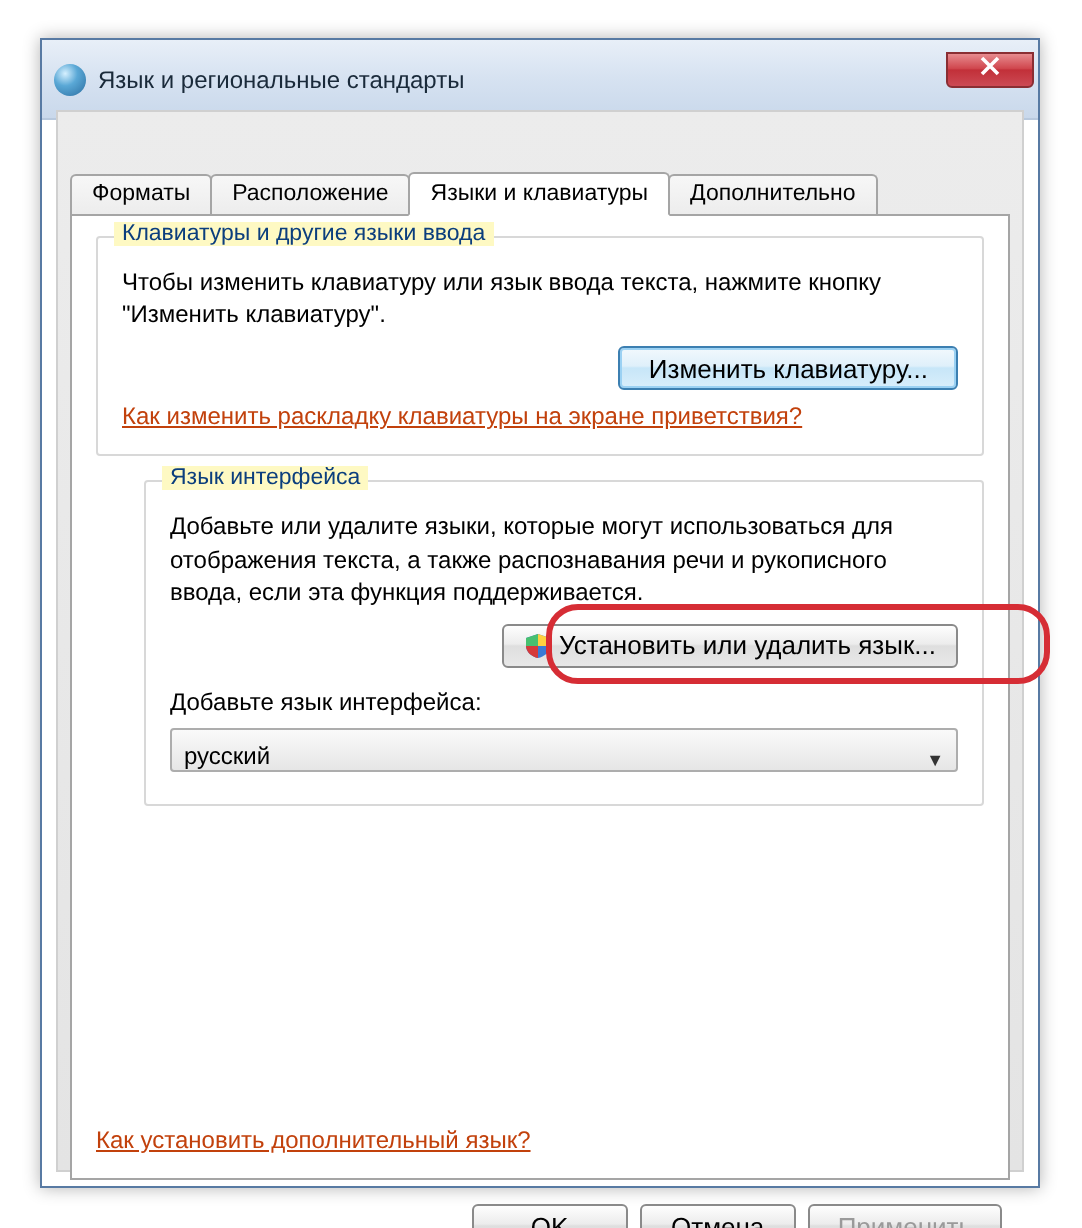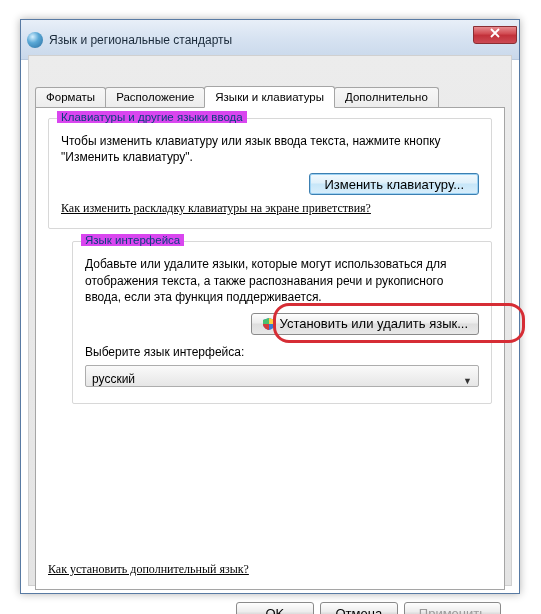--- a/index.html
+++ b/index.html
@@ -99,21 +99,21 @@
   .group {
     border: 1px solid #d8d8d8;
     border-radius: 2px;
     padding: 14px 12px 12px 12px;
     margin-bottom: 12px;
     position: relative;
   }
   .group-title {
     position: absolute;
     top: -8px; left: 8px;
-    background: #d946ef;
+    background: #fef9c3;
     padding: 0 4px;
     color: #0b3e7d;
     font-size: 11.5px;
   }
   .desc { line-height: 1.35; margin-bottom: 8px; }
   .btn-row { display: flex; justify-content: flex-end; margin-top: 2px; margin-bottom: 6px; }
   .btn {
     height: 22px;
     padding: 0 14px;
     border: 1px solid #8a8a8a;
@@ -124,21 +124,21 @@
     display: inline-flex;
     align-items: center;
     justify-content: center;
   }
   .btn.focus {
     border: 1px solid #3c7fb1;
     box-shadow: inset 0 0 0 1px #9bd1f3;
     background: linear-gradient(to bottom, #f2f9fd 0%, #dff0fa 45%, #c7e6f8 50%, #d9eefb 100%);
   }
   .btn.disabled { color: #9a9a9a; cursor: default; }
-  .link { color: #000000; text-decoration: underline; cursor: pointer; display: inline-block; font-family: Liberation Serif, serif; }
+  .link { color: #c2410c; text-decoration: underline; cursor: pointer; display: inline-block; }
   .group2 { border: 1px solid #d8d8d8; border-radius: 2px; padding: 14px 12px 16px 12px; position: relative; margin-left: 24px; }
   .highlight {
     position: absolute;
     border: 3px solid #d62d35;
     border-radius: 16px;
     pointer-events: none;
   }
   .shield {
     width: 14px; height: 14px;
     display: inline-block;
@@ -217,21 +217,21 @@
                   <path d="M7 1 L13 3 V7 C13 10 10 12.5 7 13 C4 12.5 1 10 1 7 V3 Z" fill="#3a7ad6"></path>
                   <path d="M7 1 L13 3 V7 L7 7 Z" fill="#ffd040"></path>
                   <path d="M7 7 L7 13 C4 12.5 1 10 1 7 Z" fill="#d63a3a"></path>
                   <path d="M7 1 L1 3 V7 L7 7 Z" fill="#48c070"></path>
                 </svg>
             </span>
             <span>Установить или удалить язык...</span>
           </button>
           <div class="highlight" style="left:188px; top:-10px; width:252px; height:40px;"></div>
         </div>
-        <div class="label">Выберите язык интерфейса:</div>
+        <div class="label">Добавьте язык интерфейса:</div>
         <div class="dropdown">
           <span class="val">русский</span>
           <span class="arrow">▼</span>
         </div>
       </div>
 
       <span class="link bottom-link">Как установить дополнительный язык?</span>
     </div>
 
     <div class="button-row">

